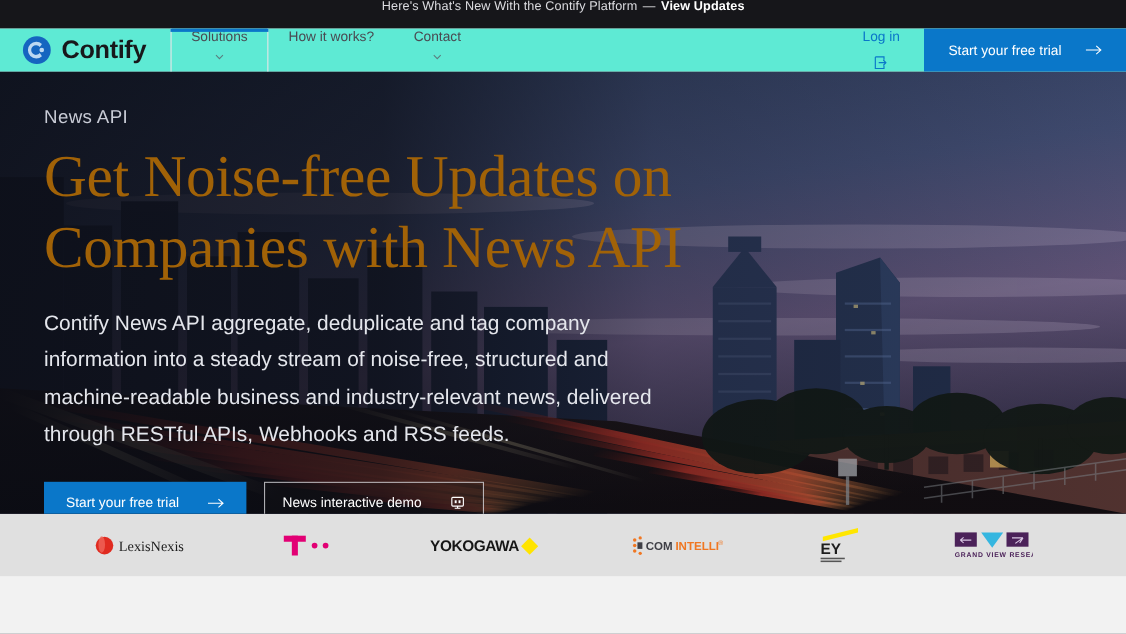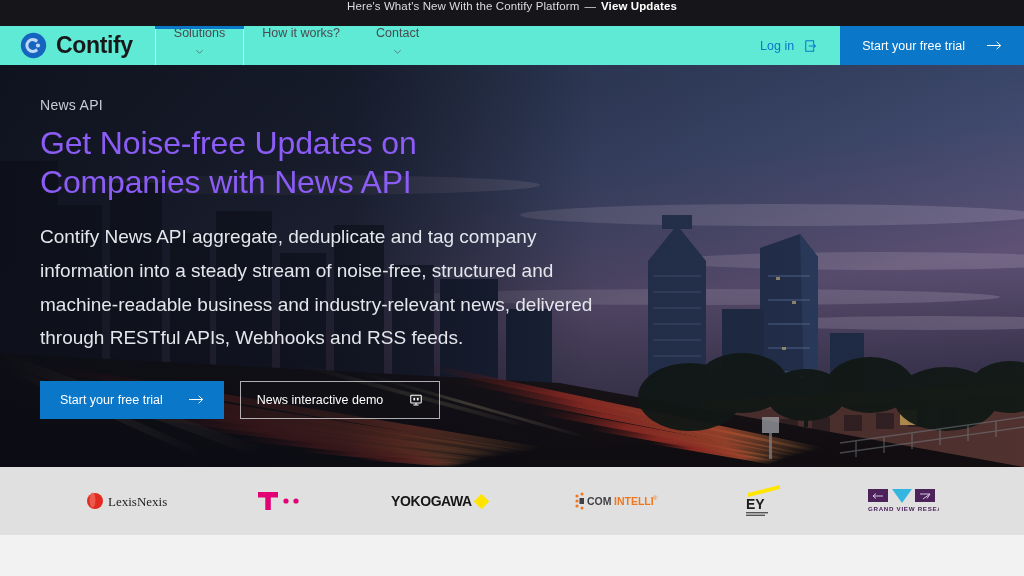--- a/index.html
+++ b/index.html
@@ -97,20 +97,21 @@
     flex: 0 0 auto;
   }
   .login {
     display: flex;
     align-items: center;
     gap: 10px;
     padding: 0 22px;
     font-size: 12.5px;
     color: #0a77c9;
     cursor: pointer;
+    flex-direction: column;
   }
   .login-icon { width: 14px; height: 14px; display: block; }
   .cta-header {
     display: flex;
     align-items: center;
     justify-content: space-between;
     gap: 22px;
     background: #0a77c9;
     color: #ffffff;
     font-size: 12.5px;
@@ -141,31 +142,31 @@
     inset: 0;
     background:
       linear-gradient(90deg, rgba(10,12,20,.86) 0%, rgba(10,12,20,.74) 34%, rgba(10,12,20,.30) 58%, rgba(10,12,20,.12) 100%);
   }
   .hero-inner {
     position: relative;
     padding: 32px 0 0 40px;
     max-width: 640px;
   }
   .eyebrow {
-    font-size: 14px;
+    font-size: 17px;
     color: #c9ccd6;
     letter-spacing: .02em;
     margin-bottom: 11px;
   }
   .hero-title {
-    font-family: Liberation Sans, sans-serif;
-    font-size: 32px;
+    font-family: Liberation Serif, serif;
+    font-size: 54px;
     line-height: 1.21;
     font-weight: normal;
-    color: #8b5cf6;
+    color: #a16207;
     letter-spacing: -.005em;
     margin-bottom: 19px;
   }
   .hero-desc {
     font-size: 19px;
     line-height: 1.77;
     color: #e4e6ec;
     max-width: 566px;
     margin-bottom: 26px;
   }
@@ -198,21 +199,21 @@
     padding: 0 16px;
     border: 1px solid rgba(235,235,240,.72);
     cursor: pointer;
     font-family: inherit;
     min-width: 186px;
   }
   .monitor-icon { width: 14px; height: 14px; display: block; flex: 0 0 auto; }
 
   
   .logo-strip {
-    height: 68px;
+    height: 57px;
     background: #e0e0e0;
     display: flex;
     align-items: center;
     justify-content: space-around;
     padding: 0 44px;
   }
   .logo-cell {
     display: flex;
     align-items: center;
     justify-content: center;

